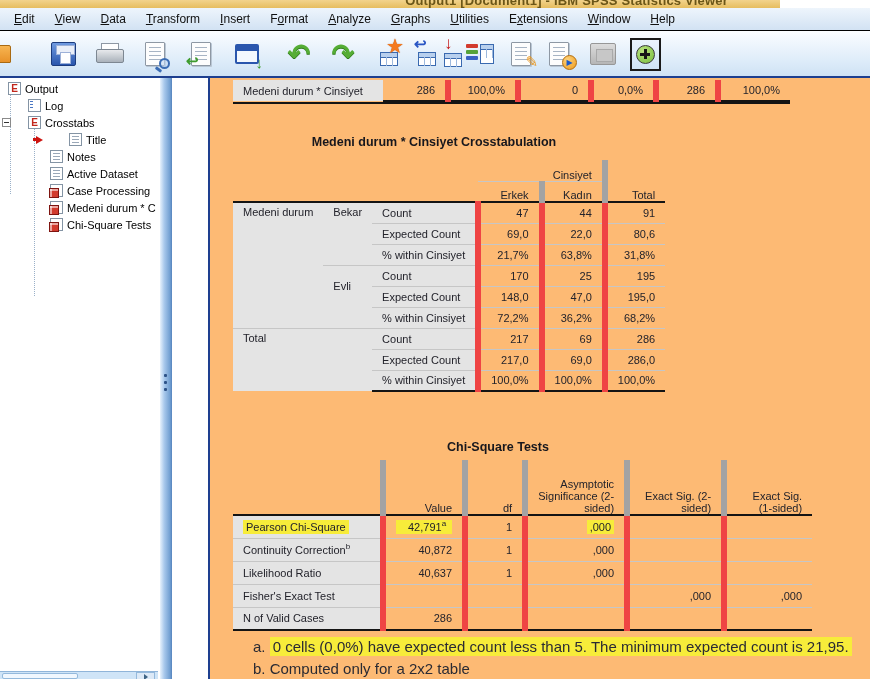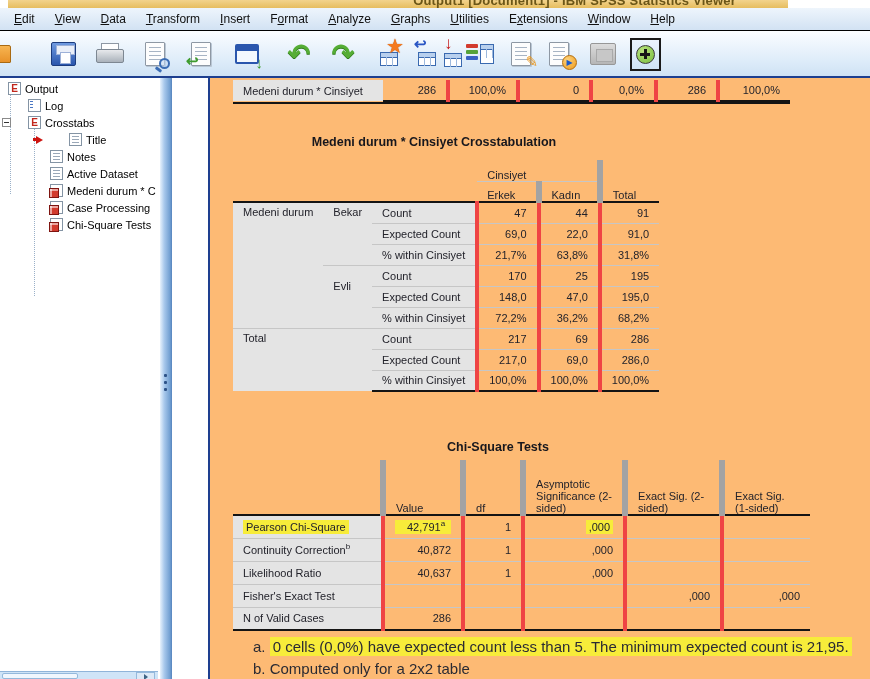--- a/index.html
+++ b/index.html
@@ -1,20 +1,20 @@
 <!DOCTYPE html>
 <html><head>
 <meta charset="utf-8">
 <style>
   * { margin:0; padding:0; box-sizing:border-box; }
   html,body { width:870px; height:679px; overflow:hidden; }
   body { font-family:"Liberation Sans", sans-serif; background:#fff; position:relative; }
 
   
-  .titlebar { position:absolute; left:8px; top:0; width:780px; height:8px;
+  .titlebar { position:absolute; left:0; top:0; width:780px; height:8px;
     background:linear-gradient(#f2d38c,#e6bd5f); overflow:hidden; }
   .title-text { position:absolute; top:-7px; right:52px; font-size:13px; font-weight:bold;
     color:#6b5618; white-space:nowrap; letter-spacing:.2px; }
 
   
   .menubar { position:absolute; left:0; top:8px; width:870px; height:23px;
     background:linear-gradient(#eef5fc,#d2e2f3); border-bottom:1px solid #000;
     display:flex; align-items:center; padding-left:4px; }
   .menu-item { font-size:12px; color:#111; padding:0 10px; line-height:22px; cursor:default; }
   .menu-item u { text-decoration:underline; }
@@ -113,22 +113,22 @@
   .dots i { display:block; width:3px; height:3px; background:#2e5388; margin-bottom:4px; border-radius:1px; }
 
   
   .content { position:absolute; left:172px; top:78px; width:698px; height:601px;
     background:#fdba74; border-left:2px solid #1e3f8f; overflow:hidden;margin-left:36px; }
 
   table.spss { border-collapse:collapse; table-layout:fixed; }
   table.spss td { font-size:11px; height:21px; padding:0 10px; color:#23232b;
     white-space:nowrap; overflow:hidden; }
   td.rh { background:#e4e4e4; color:#474c59; }
-  td.n { text-align:right; border-left:4px solid #ef4444; }
-  td.hd { color:#474c59; text-align:left; vertical-align:bottom; padding-bottom:4px; }
+  td.n { text-align:right; border-left:6px solid #ef4444; }
+  td.hd { color:#474c59; text-align:right; vertical-align:bottom; padding-bottom:4px; }
   .bt { border-top:1px solid #c6c6c6; }
   .thick-b { border-bottom:2px solid #141414 !important; }
   .thin-b { border-bottom:1px solid #c6c6c6; }
   .bl { border-left:6px solid #a3a3a3; }
   .tbl-title { position:absolute; font-size:12.5px; font-weight:bold; color:#17171d; text-align:center; }
   sup { font-size:8px; vertical-align:super; line-height:0; }
   .hl { background:#f7ec3a; padding:1px 3px; }
   .hl-wide { background:#f7ec3a; padding:1px 6px 1px 12px; }
   .fn { position:absolute; font-size:15px; color:#2b2b33; white-space:nowrap; }
 </style>
@@ -245,25 +245,25 @@
     <div class="titem" style="padding-left:50px">
       <span class="tico t-doc"></span>
       <span>Notes</span>
     </div>
     <div class="titem" style="padding-left:50px">
       <span class="tico t-doc"></span>
       <span>Active Dataset</span>
     </div>
     <div class="titem" style="padding-left:50px">
       <span class="tico t-table"></span>
-      <span>Medeni durum * C</span>
+      <span>Case Processing</span>
     </div>
     <div class="titem" style="padding-left:50px">
       <span class="tico t-table"></span>
-      <span>Case Processing</span>
+      <span>Medeni durum * C</span>
     </div>
     <div class="titem" style="padding-left:50px">
       <span class="tico t-table"></span>
       <span>Chi-Square Tests</span>
     </div>
   </div>
   <div class="hscroll">
     <div class="hthumb"></div>
     <div class="hbtn"></div>
   </div>
@@ -320,21 +320,21 @@
         <td class="rh" rowspan="3" style="vertical-align:top;padding-top:3px">Bekar</td>
         <td class="rh">Count</td>
         <td class="n">47</td>
         <td class="n">44</td>
         <td class="n">91</td>
       </tr>
       <tr>
         <td class="rh bt">Expected Count</td>
         <td class="n bt">69,0</td>
         <td class="n bt">22,0</td>
-        <td class="n bt">91,0</td>
+        <td class="n bt">80,6</td>
       </tr>
       <tr>
         <td class="rh bt">% within Cinsiyet</td>
         <td class="n bt">21,7%</td>
         <td class="n bt">63,8%</td>
         <td class="n bt">31,8%</td>
       </tr>
       <tr>
         <td class="rh bt" rowspan="3" style="vertical-align:top;padding-top:14px">Evli</td>
         <td class="rh bt">Count</td>

